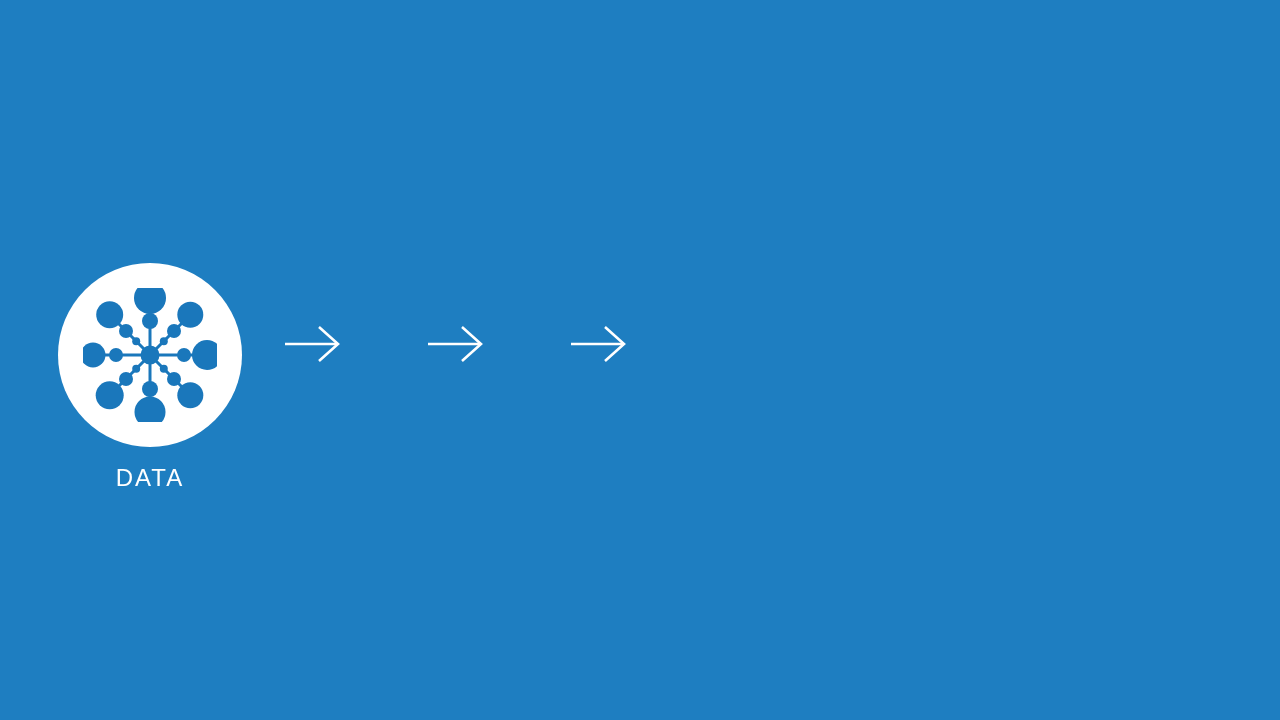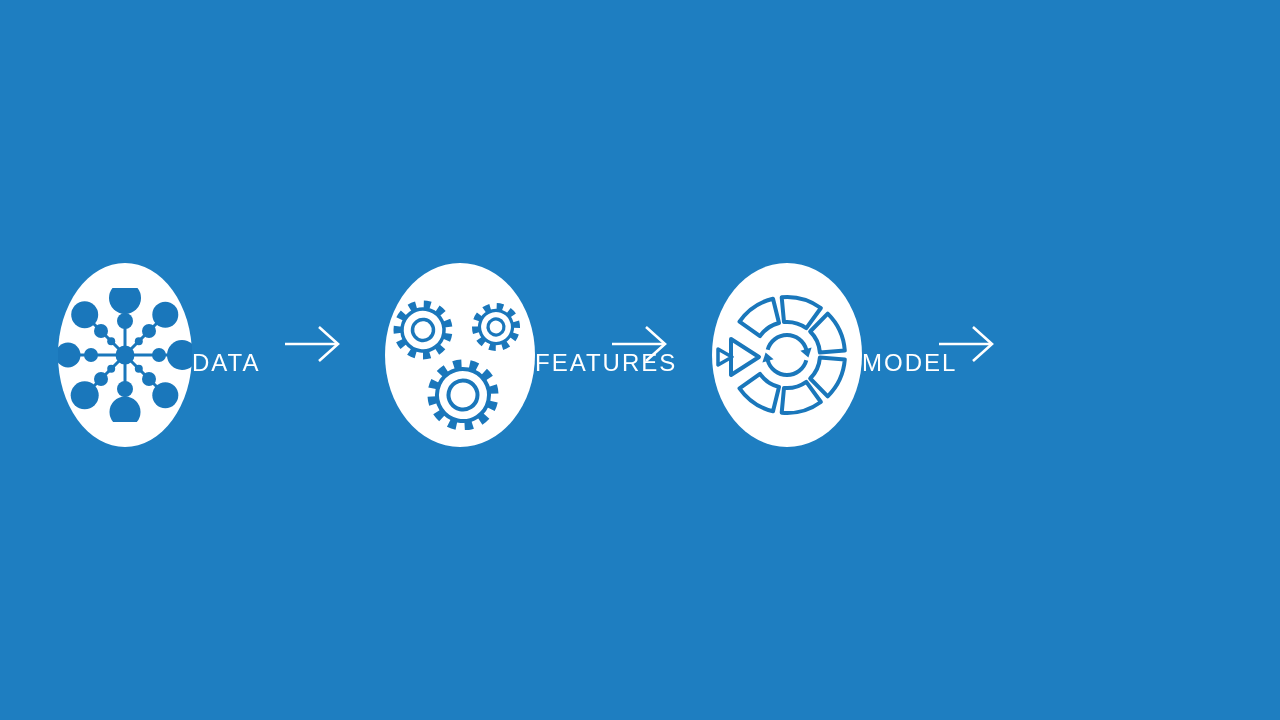--- a/index.html
+++ b/index.html
@@ -17,21 +17,21 @@
   .pipeline {
     position: absolute;
     left: 58px;
     top: 263px;
     display: flex;
     align-items: flex-start;
   }
   .stage {
     width: 184px;
     display: flex;
-    flex-direction: row;
+    flex-direction: column;
     align-items: center;
   }
   .circle {
     width: 184px;
     height: 184px;
     border-radius: 50%;
     background: #FFFFFF;
     display: flex;
     align-items: center;
     justify-content: center;
@@ -114,81 +114,30 @@
 
   <div class="connector">
     <svg viewBox="0 0 60 44">
       <g stroke="#FFFFFF" stroke-width="2.6" fill="none">
         <line x1="1" y1="22" x2="54" y2="22"></line>
         <polyline points="35,5 54,22 35,39"></polyline>
       </g>
     </svg>
   </div>
 
-  <div class="stage">
-    <div class="circle">
-      <svg width="150" height="150" viewBox="-75 -75 150 150">
-
-        <g transform="translate(-37,-25) rotate(8)">
-          <circle class="icon-stroke" r="25.5" stroke-width="8" stroke-dasharray="7 7.56"></circle>
-          <circle class="icon-stroke" r="21" stroke-width="3.5"></circle>
-          <circle class="icon-stroke" r="10.5" stroke-width="3.5"></circle>
-        </g>
-
-        <g transform="translate(36,-28) rotate(18)">
-          <circle class="icon-stroke" r="20.5" stroke-width="7" stroke-dasharray="6.5 6.38"></circle>
-          <circle class="icon-stroke" r="16.5" stroke-width="3.2"></circle>
-          <circle class="icon-stroke" r="8" stroke-width="3.2"></circle>
-        </g>
-
-        <g transform="translate(3,40) rotate(12)">
-          <circle class="icon-stroke" r="31" stroke-width="9" stroke-dasharray="8 8.23"></circle>
-          <circle class="icon-stroke" r="26" stroke-width="4"></circle>
-          <circle class="icon-stroke" r="14.5" stroke-width="4"></circle>
-        </g>
-      </svg>
-    </div>
-    <div class="stage-label">FEATURES</div>
-  </div>
 
   <div class="connector">
     <svg viewBox="0 0 60 44">
       <g stroke="#FFFFFF" stroke-width="2.6" fill="none">
         <line x1="1" y1="22" x2="54" y2="22"></line>
         <polyline points="35,5 54,22 35,39"></polyline>
       </g>
     </svg>
   </div>
 
-  <div class="stage">
-    <div class="circle">
-      <svg width="150" height="150" viewBox="-75 -75 150 150">
-        <g class="icon-stroke" stroke-width="4" stroke-linejoin="round">
-
-          <path d="M -27.0,-18.9 L -47.5,-33.3 A 58 58 0 0 1 -14.0,-56.3 L -8.0,-32.0 A 33 33 0 0 0 -27.0,-18.9 Z"></path>
-          <path d="M -3.0,-32.9 L -5.3,-57.8 A 58 58 0 0 1 33.9,-47.0 L 19.3,-26.8 A 33 33 0 0 0 -3.0,-32.9 Z"></path>
-          <path d="M 23.2,-23.5 L 40.7,-41.3 A 58 58 0 0 1 57.8,-4.4 L 32.9,-2.5 A 33 33 0 0 0 23.2,-23.5 Z"></path>
-          <path d="M 32.9,2.5 L 57.8,4.4 A 58 58 0 0 1 40.7,41.3 L 23.2,23.5 A 33 33 0 0 0 32.9,2.5 Z"></path>
-          <path d="M 19.3,26.8 L 33.9,47.0 A 58 58 0 0 1 -5.3,57.8 L -3.0,32.9 A 33 33 0 0 0 19.3,26.8 Z"></path>
-          <path d="M -8.0,32.0 L -14.0,56.3 A 58 58 0 0 1 -47.5,33.3 L -27.0,18.9 A 33 33 0 0 0 -8.0,32.0 Z"></path>
-
-          <path d="M -56,-16 L -28,2 L -56,20 Z"></path>
-          <path d="M -69,-6 L -55,2 L -69,10 Z" stroke-width="3.5"></path>
-
-          <path d="M -19.3,-5.2 A 20 20 0 0 1 19.3,-5.2"></path>
-          <path d="M 19.3,5.2 A 20 20 0 0 1 -19.3,5.2"></path>
-        </g>
-        <g class="icon-fill">
-          <path d="M 21.4,2.6 L 24.6,-7.5 L 13.4,-4.2 Z"></path>
-          <path d="M -21.4,-2.6 L -24.6,7.5 L -13.4,4.2 Z"></path>
-        </g>
-      </svg>
-    </div>
-    <div class="stage-label">MODEL</div>
-  </div>
 
   <div class="connector">
     <svg viewBox="0 0 60 44">
       <g stroke="#FFFFFF" stroke-width="2.6" fill="none">
         <line x1="1" y1="22" x2="54" y2="22"></line>
         <polyline points="35,5 54,22 35,39"></polyline>
       </g>
     </svg>
   </div>
 

